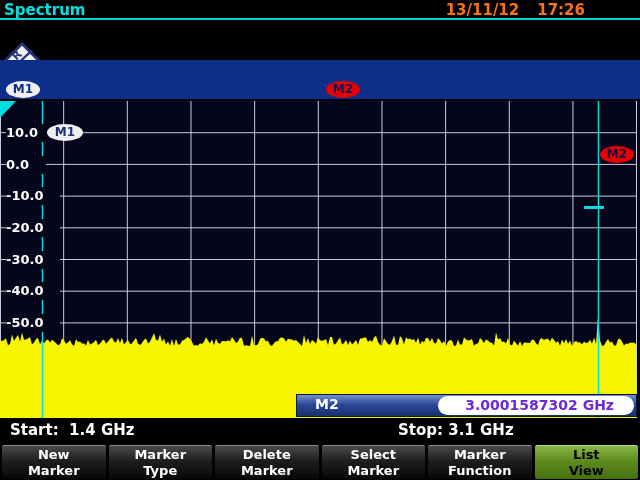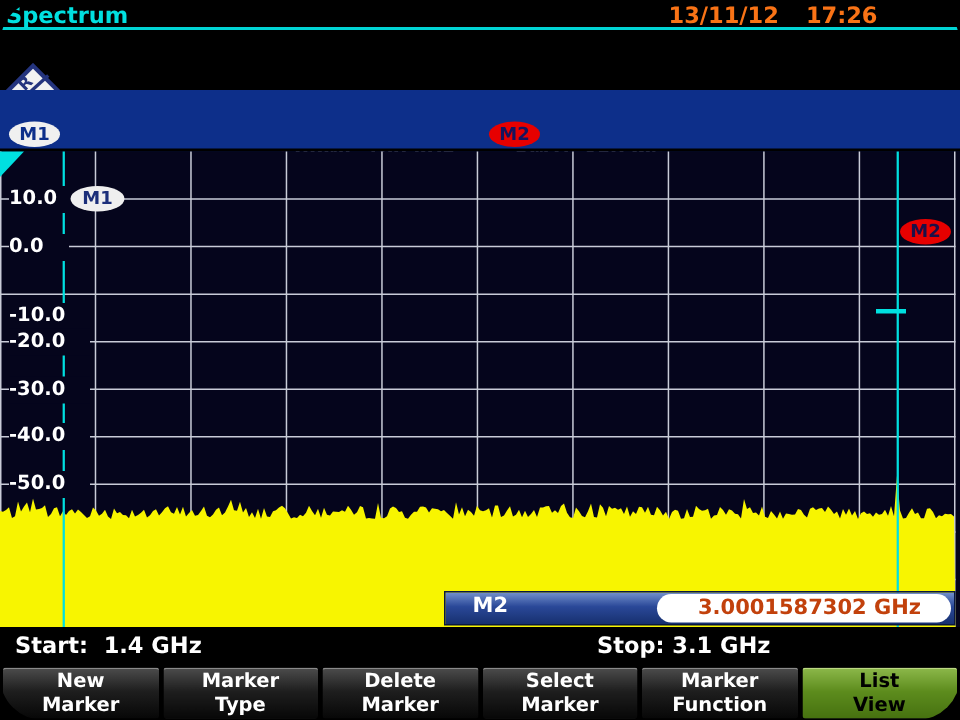--- a/index.html
+++ b/index.html
@@ -1,17 +1,17 @@
 <!DOCTYPE html>
 <html><head>
 <meta charset="utf-8">
 <style>
   html,body{margin:0;padding:0;background:#000;}
   #screen{position:relative;width:640px;height:480px;background:#000;overflow:hidden;
-    font-family:"DejaVu Sans","Liberation Sans",sans-serif;font-weight:bold;border-radius:29px;}
+    font-family:"DejaVu Sans","Liberation Sans",sans-serif;font-weight:bold;}
   
   #titlebar{position:absolute;left:0;top:0;width:640px;height:18px;background:#000;
     border-bottom:2px solid #00d5d5;}
   #title{position:absolute;left:4px;top:1px;font-size:15px;color:#00e0e0;}
   #datetime{position:absolute;right:55px;top:1px;font-size:15px;color:#f97316;white-space:pre;}
   #datetime span{margin-left:18px;}
   #datetime span:first-child{margin-left:0;}
   
   #settings{position:absolute;left:0;top:20px;width:640px;height:40px;background:#000;color:#fff;font-size:13px;}
   .srow{position:absolute;left:0;width:640px;height:18px;line-height:18px;white-space:pre;}
@@ -34,31 +34,31 @@
   #c-value{position:absolute;left:60px;}
   .oval{position:absolute;text-align:center;border-radius:50%;font-size:12px;}
   #m1-oval{left:6px;top:1px;width:34px;height:17px;line-height:17px;background:#f0f0f0;color:#0d2f8a;}
   #m1-text{position:absolute;left:48px;}
   #m2-oval{left:326px;top:1px;width:34px;height:17px;line-height:17px;background:#e60000;color:#14145e;}
   #m2-text{position:absolute;left:380px;}
   
   #plot-svg{position:absolute;left:0;top:0;}
   .ylab{position:absolute;left:6px;height:18px;line-height:18px;font-size:13px;color:#fff;
     background:#05051c;padding-right:17px;z-index:3;}
-  #yl0{top:124px;} #yl1{top:156px;} #yl2{top:202px;} #yl3{top:219px;}
+  #yl0{top:124px;} #yl1{top:156px;} #yl2{top:187px;} #yl3{top:219px;}
   #yl4{top:251px;} #yl5{top:282px;} #yl6{top:314px;}
   #m1-plot-oval{left:47px;top:124px;width:36px;height:17px;line-height:17px;background:#efefef;color:#1c2f7a;z-index:4;}
   #m2-plot-oval{left:600px;top:146px;width:34px;height:17px;line-height:17px;background:#e60000;color:#1a1048;z-index:4;}
   
   #entrybox{position:absolute;left:296px;top:394px;width:341px;height:23px;z-index:5;
     background:linear-gradient(180deg,#7390cc 0%,#2a4898 45%,#17306f 100%);
     border:1px solid #0a1840;box-sizing:border-box;}
   #entry-label{position:absolute;left:18px;top:1px;font-size:14px;color:#fff;}
   #entry-pill{position:absolute;right:2px;top:1px;width:196px;height:19px;background:#fff;
-    border-radius:10px;color:#c2410c;font-size:14px;line-height:19px;text-align:right;
+    border-radius:10px;color:#6d28d9;font-size:14px;line-height:19px;text-align:right;
     padding-right:20px;box-sizing:border-box;}
   
   #statusrow{position:absolute;left:0;top:418px;width:640px;height:25px;background:#000;
     color:#fff;font-size:15px;line-height:25px;}
   #start-label{position:absolute;left:10px;white-space:pre;}
   #stop-label{position:absolute;left:398px;white-space:pre;}
   
   #softkeys{position:absolute;left:0;top:443px;width:640px;height:37px;background:#000;
     display:flex;gap:3px;padding:2px 2px 1px 2px;box-sizing:border-box;}
   .softkey{flex:1;background:linear-gradient(180deg,#4a4a4a 0%,#1e1e1e 45%,#070707 100%);

